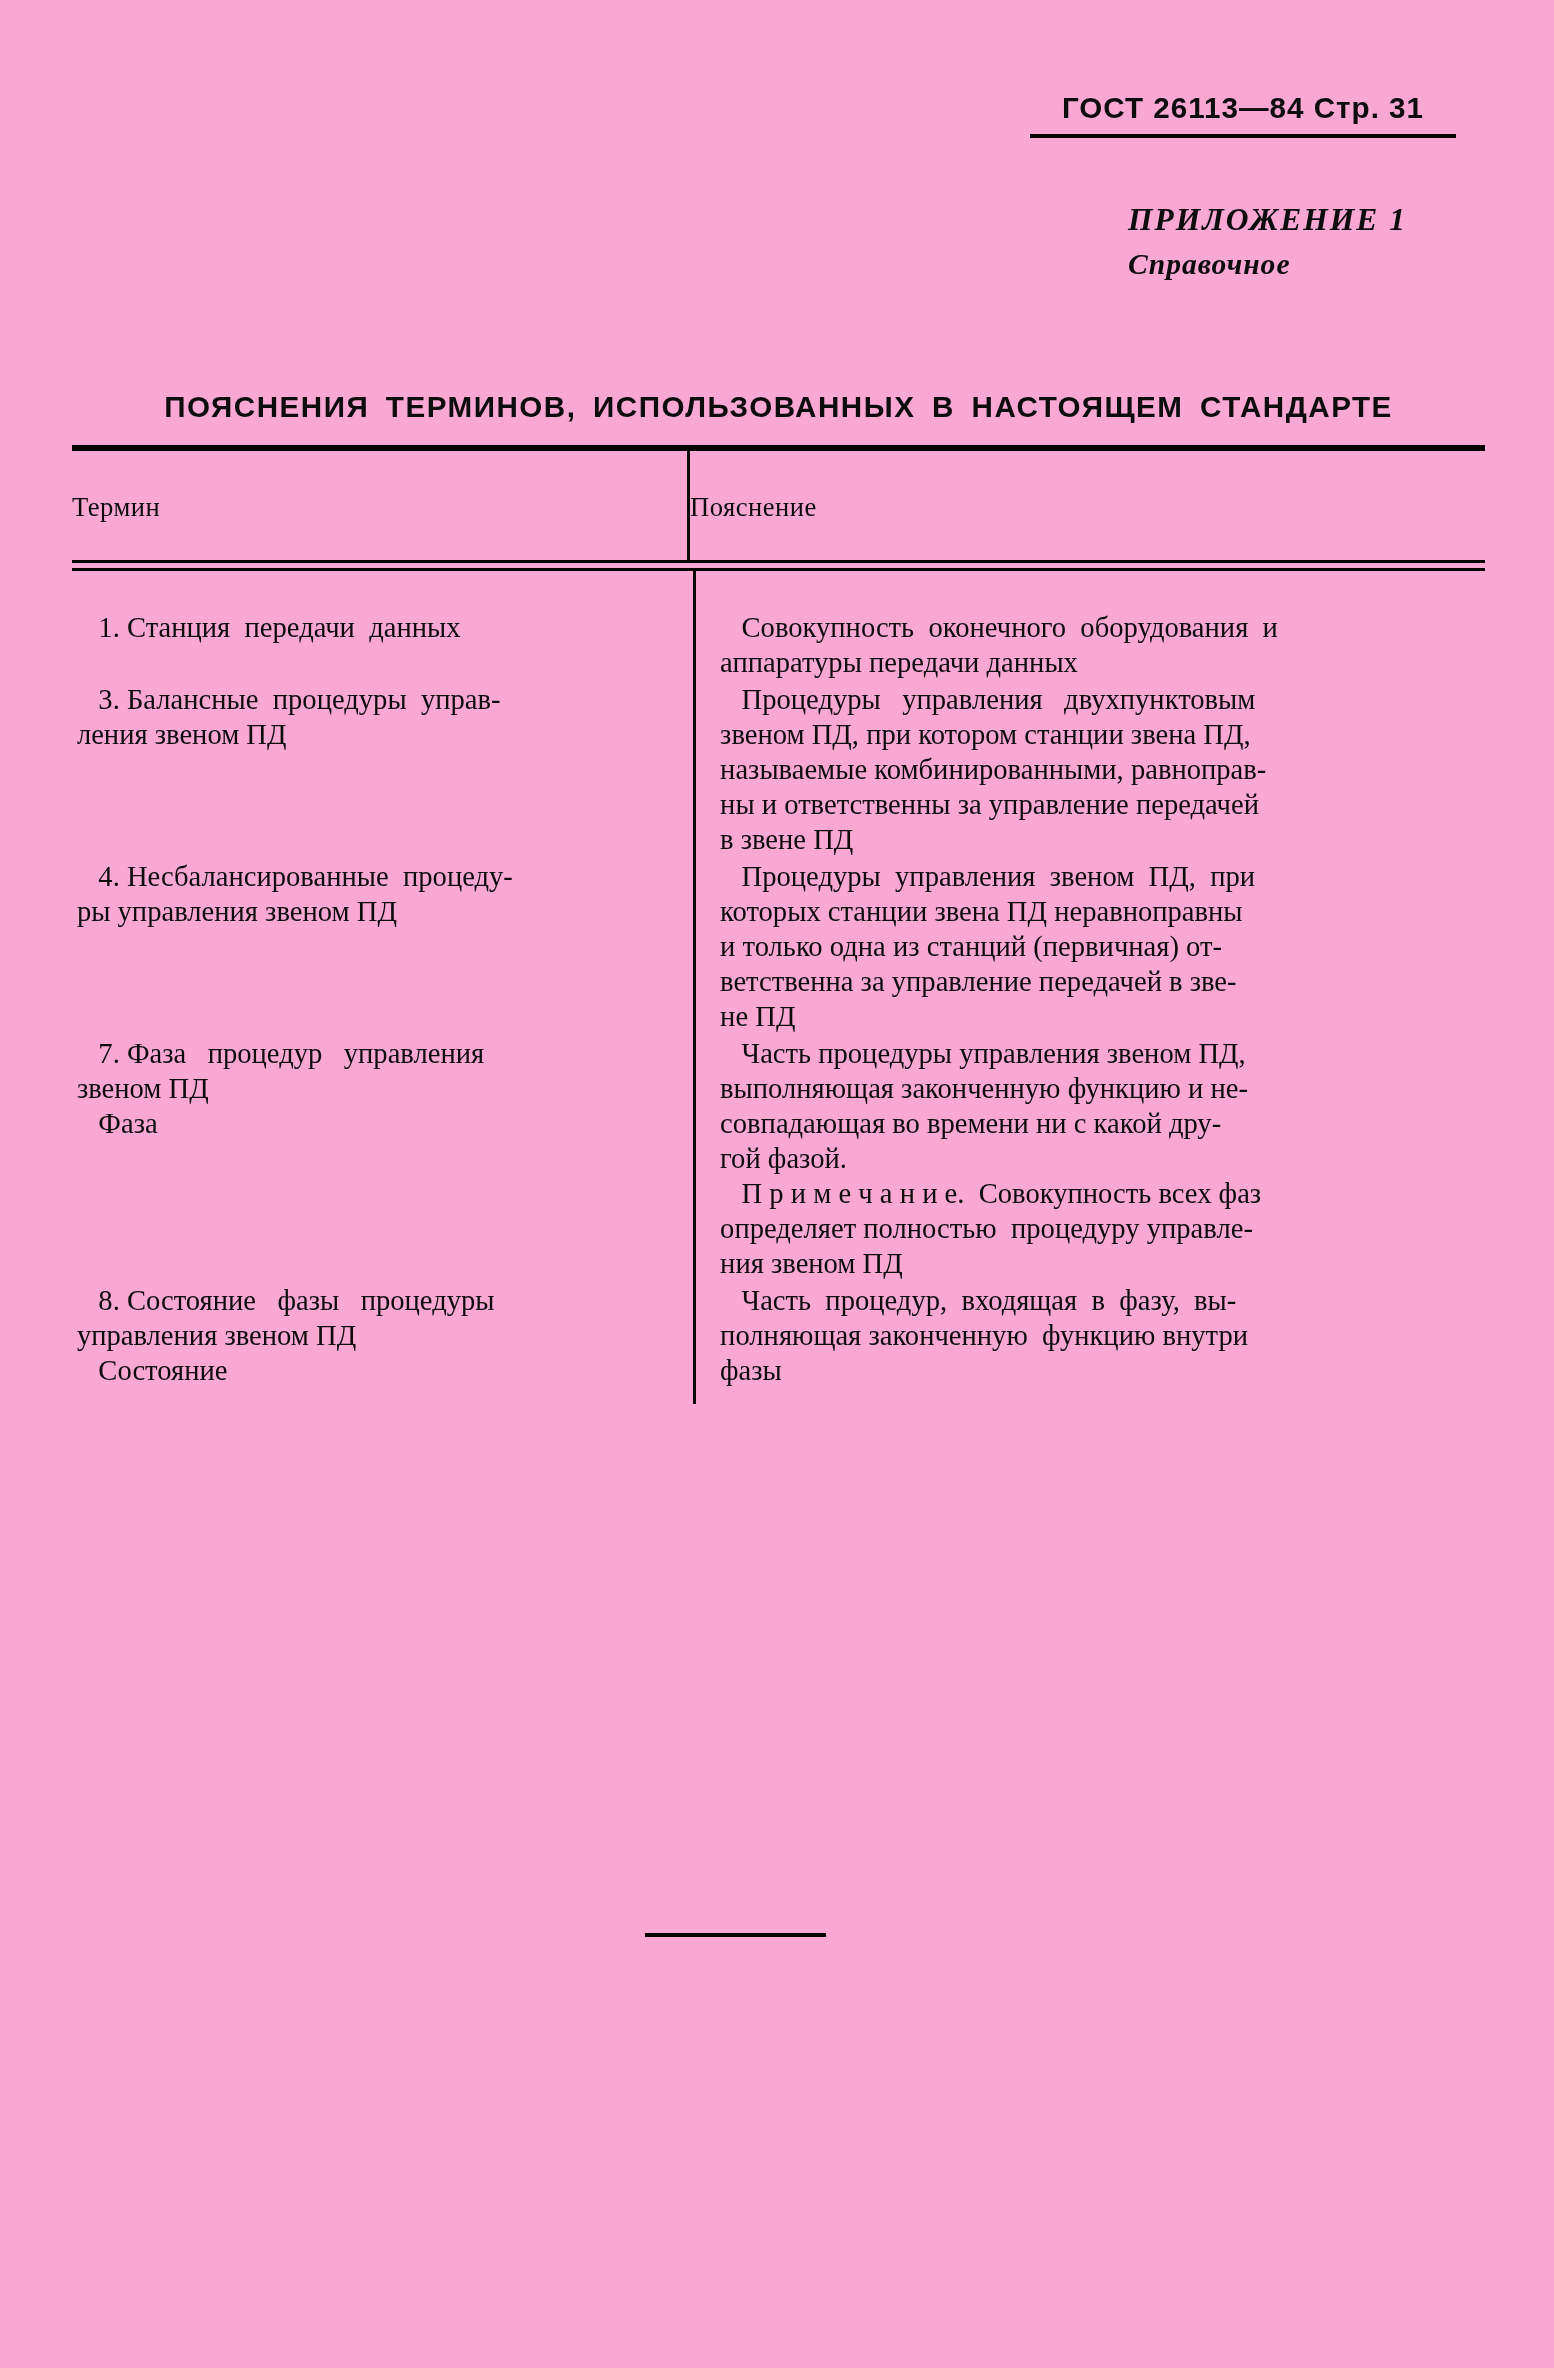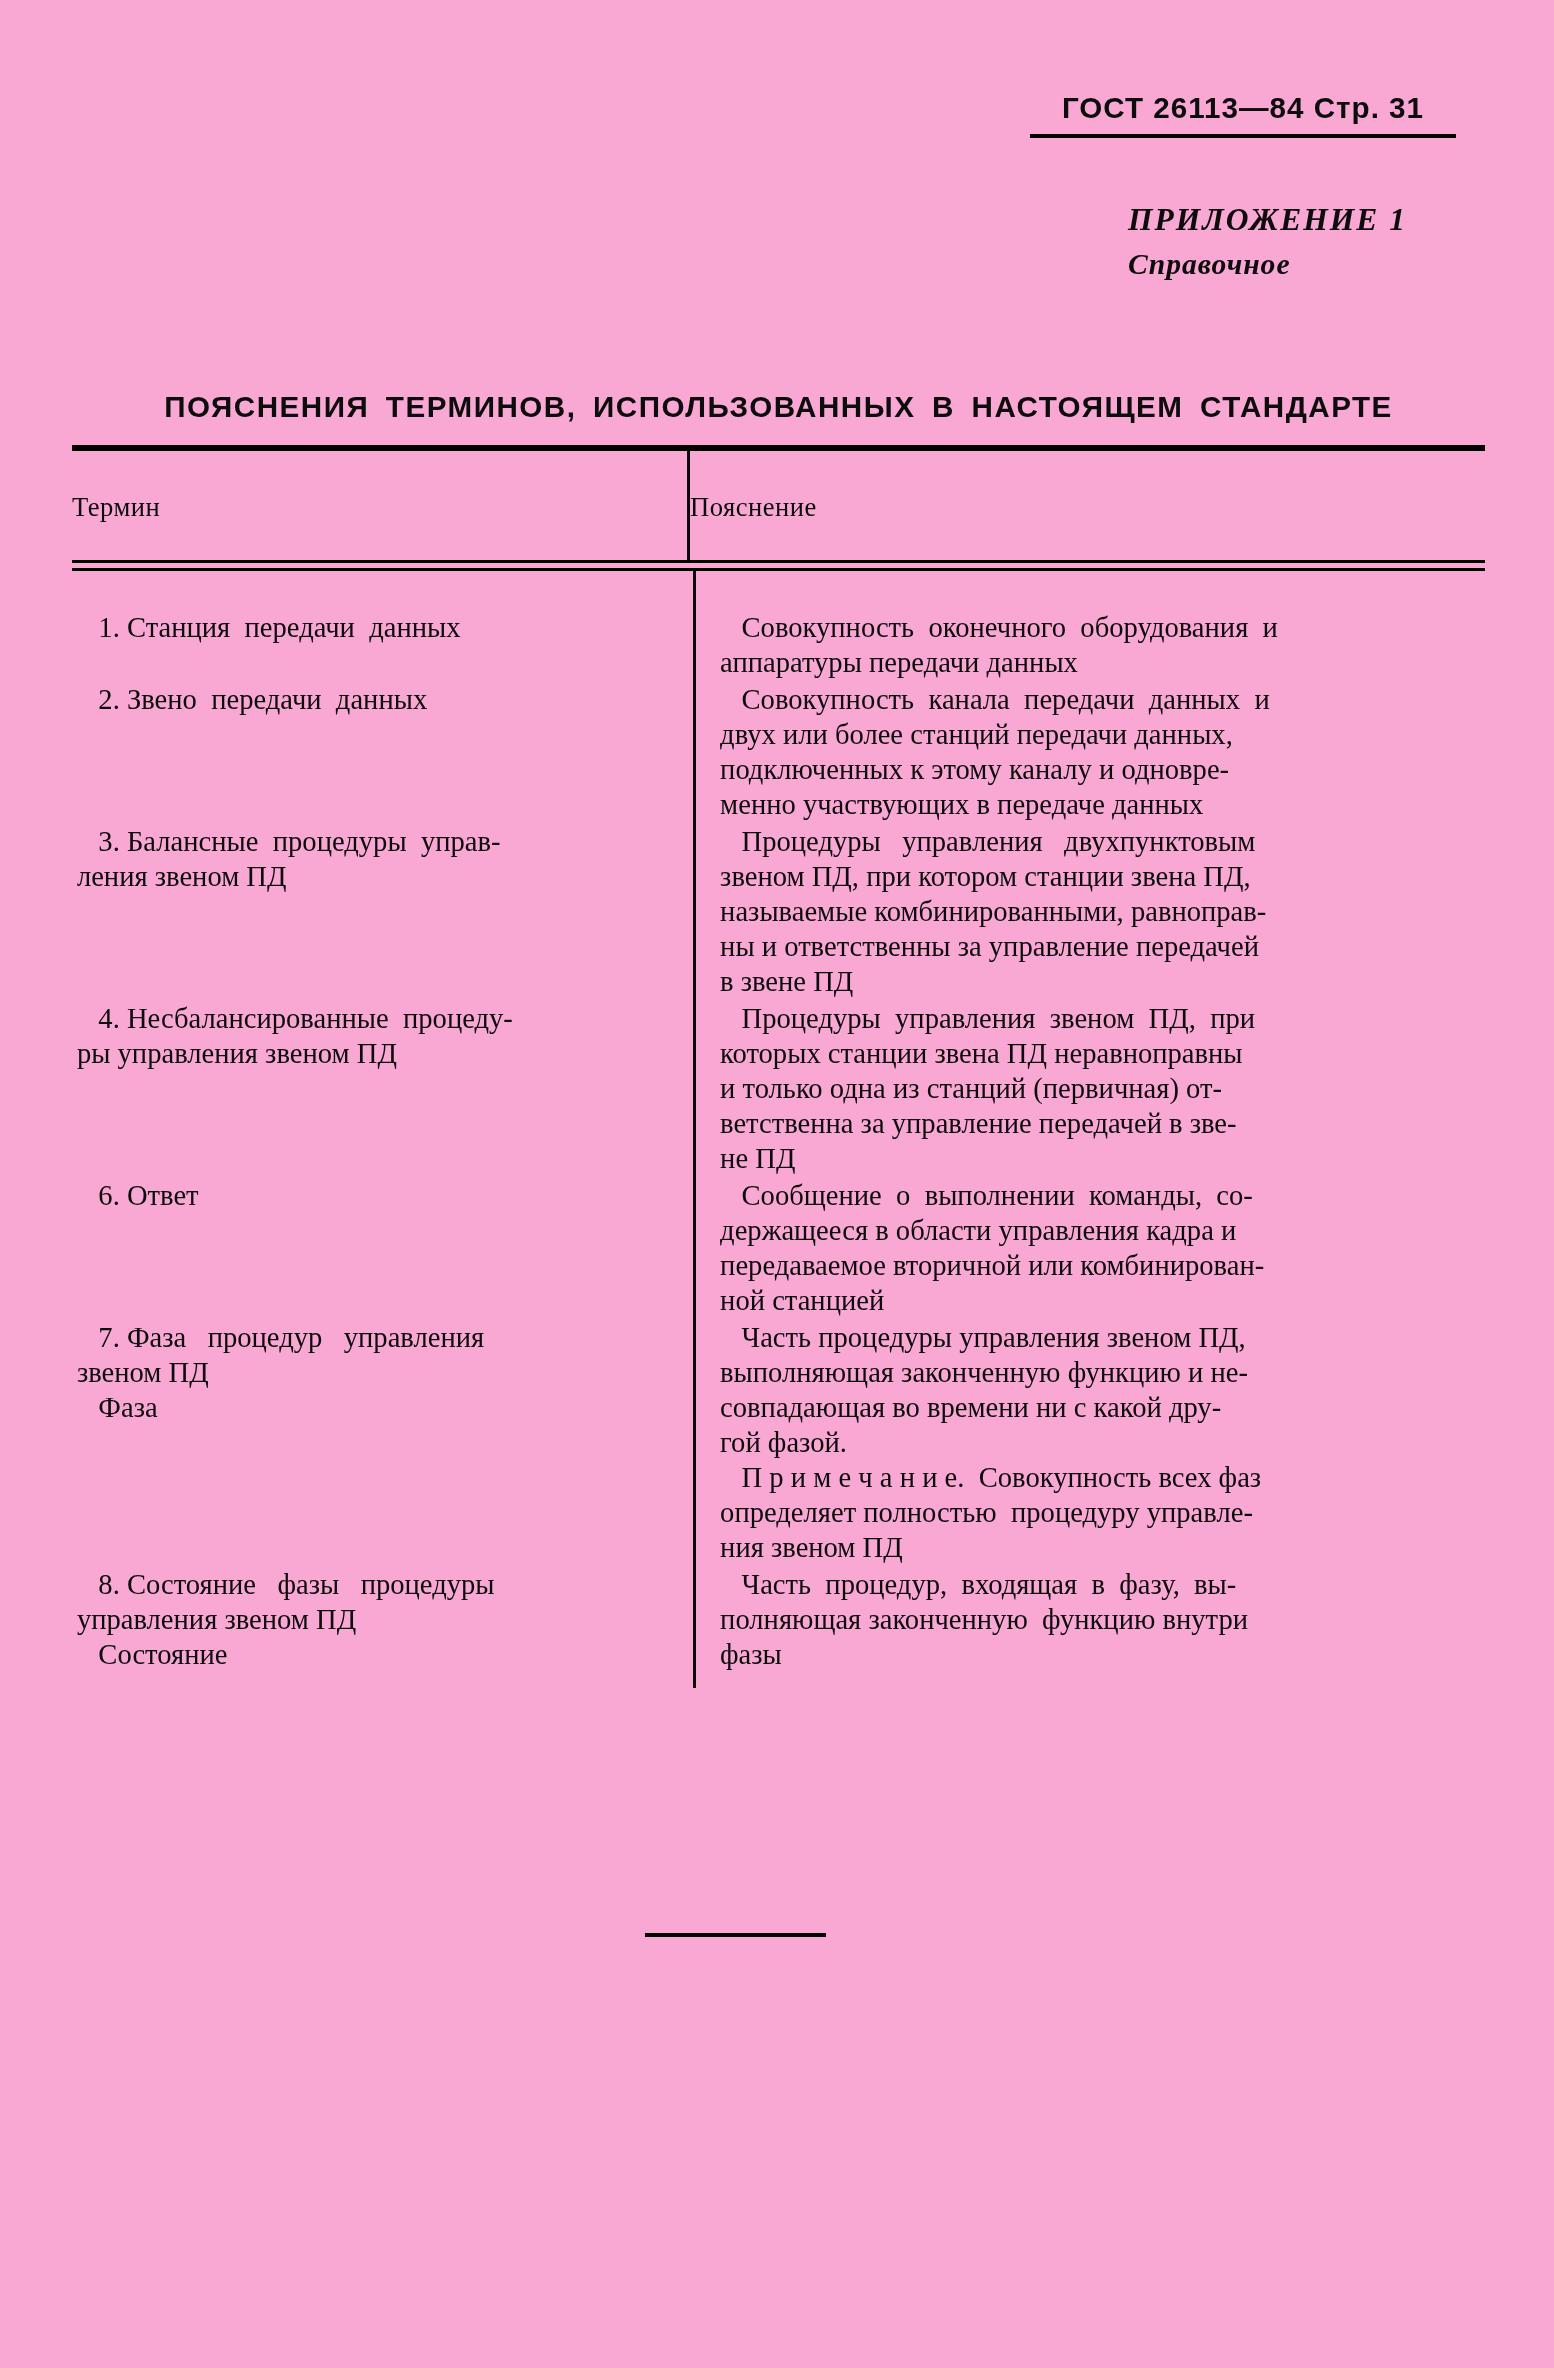--- a/index.html
+++ b/index.html
@@ -166,27 +166,20 @@
     <div class="rule-double"></div>
 
     <div class="tbody">
 
       <div class="trow first">
         <div class="cell cell-term">   1. Станция  передачи  данных</div>
         <div class="cell cell-expl">   Совокупность  оконечного  оборудования  и
 аппаратуры передачи данных</div>
       </div>
 
-      <div class="trow">
-        <div class="cell cell-term">   2. Звено  передачи  данных</div>
-        <div class="cell cell-expl">   Совокупность  канала  передачи  данных  и
-двух или более станций передачи данных,
-подключенных к этому каналу и одновре-
-менно участвующих в передаче данных</div>
-      </div>
 
       <div class="trow">
         <div class="cell cell-term">   3. Балансные  процедуры  управ-
 ления звеном ПД</div>
         <div class="cell cell-expl">   Процедуры   управления   двухпунктовым
 звеном ПД, при котором станции звена ПД,
 называемые комбинированными, равноправ-
 ны и ответственны за управление передачей
 в звене ПД</div>
       </div>
@@ -195,27 +188,20 @@
         <div class="cell cell-term">   4. Несбалансированные  процеду-
 ры управления звеном ПД</div>
         <div class="cell cell-expl">   Процедуры  управления  звеном  ПД,  при
 которых станции звена ПД неравноправны
 и только одна из станций (первичная) от-
 ветственна за управление передачей в зве-
 не ПД</div>
       </div>
 
 
-      <div class="trow">
-        <div class="cell cell-term">   6. Ответ</div>
-        <div class="cell cell-expl">   Сообщение  о  выполнении  команды,  со-
-держащееся в области управления кадра и
-передаваемое вторичной или комбинирован-
-ной станцией</div>
-      </div>
 
       <div class="trow">
         <div class="cell cell-term">   7. Фаза   процедур   управления
 звеном ПД
    Фаза</div>
         <div class="cell cell-expl">   Часть процедуры управления звеном ПД,
 выполняющая законченную функцию и не-
 совпадающая во времени ни с какой дру-
 гой фазой.
    П р и м е ч а н и е.  Совокупность всех фаз

